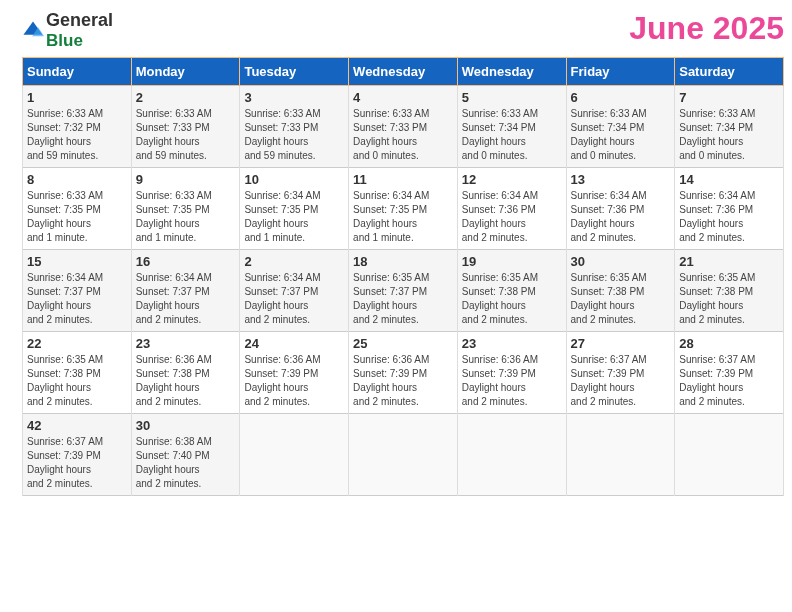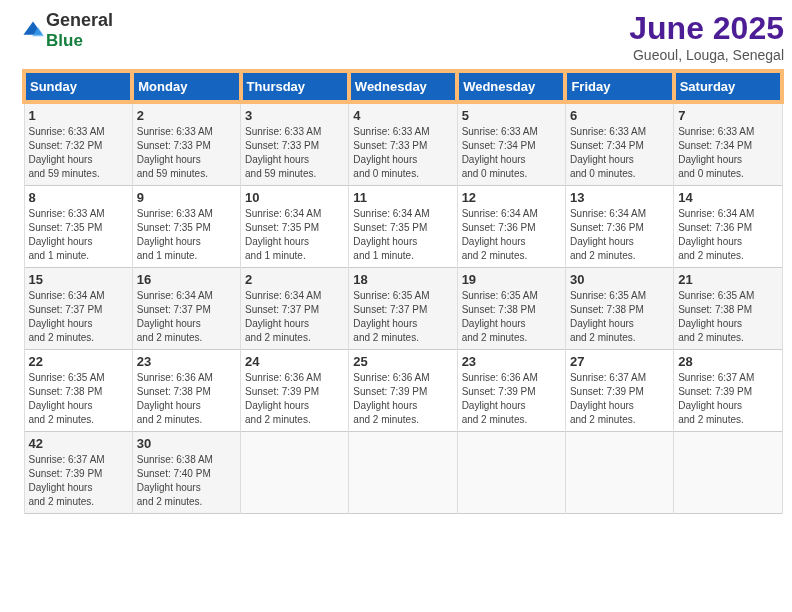--- a/index.html
+++ b/index.html
@@ -39,41 +39,41 @@
     .logo-icon {
       width: 22px;
       height: 22px;
     }
     .title-block {
       text-align: right;
     }
     .month-title {
       font-size: 32px;
       font-weight: bold;
-      color: #4c1d95;
+      color: #ec4899;
     }
     .location-title {
       font-size: 14px;
       color: #555;
     }
     table {
       width: 100%;
       border-collapse: collapse;
       table-layout: fixed;
     }
     thead tr {
       background-color: #1565c0;
       color: white;
     }
     thead th {
       padding: 6px 4px;
       font-size: 13px;
       font-weight: bold;
       text-align: left;
-      border: 4px solid #fdba74;
+      border: 1px solid #fdba74;
     }
     tbody tr {
       border-bottom: 1px solid #ccc;
     }
     tbody td {
       padding: 4px 4px;
       vertical-align: top;
       font-size: 10.5px;
       color: #333;
       border-right: 1px solid #ddd;
@@ -111,30 +111,29 @@
         <polygon points="15,2 28,20 2,20" fill="#1565c0"></polygon>
         <polygon points="22,10 30,22 14,22" fill="#42a5f5" opacity="0.7"></polygon>
       </svg>
       <div>
         <span class="logo-text-general">General</span><br>
         <span class="logo-text-blue">Blue</span>
       </div>
     </div>
     <div class="title-block">
       <div class="month-title">June 2025</div>
-      <div class="location-title">Gueoul, Louga, Senegal</div>
     </div>
   </div>
 
   <table>
     <thead>
       <tr>
         <th>Sunday</th>
         <th>Monday</th>
-        <th>Thursday</th>
+        <th>Tuesday</th>
         <th>Wednesday</th>
         <th>Wednesday</th>
         <th>Friday</th>
         <th>Saturday</th>
       </tr>
     </thead>
     <tbody id="calendar-body">
     <tr>
           <td>
         <span class="day-num">1</span>

